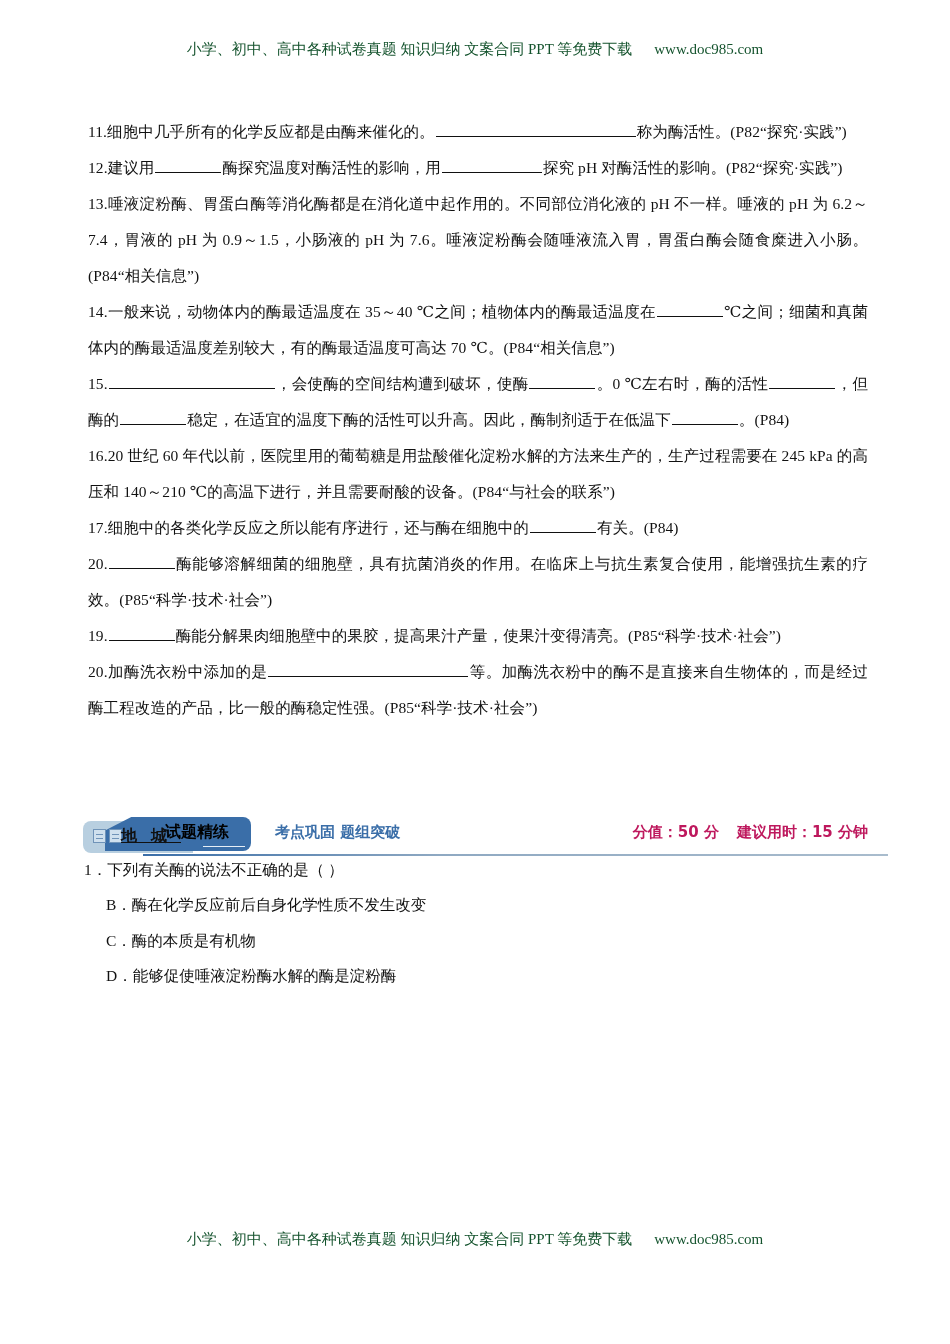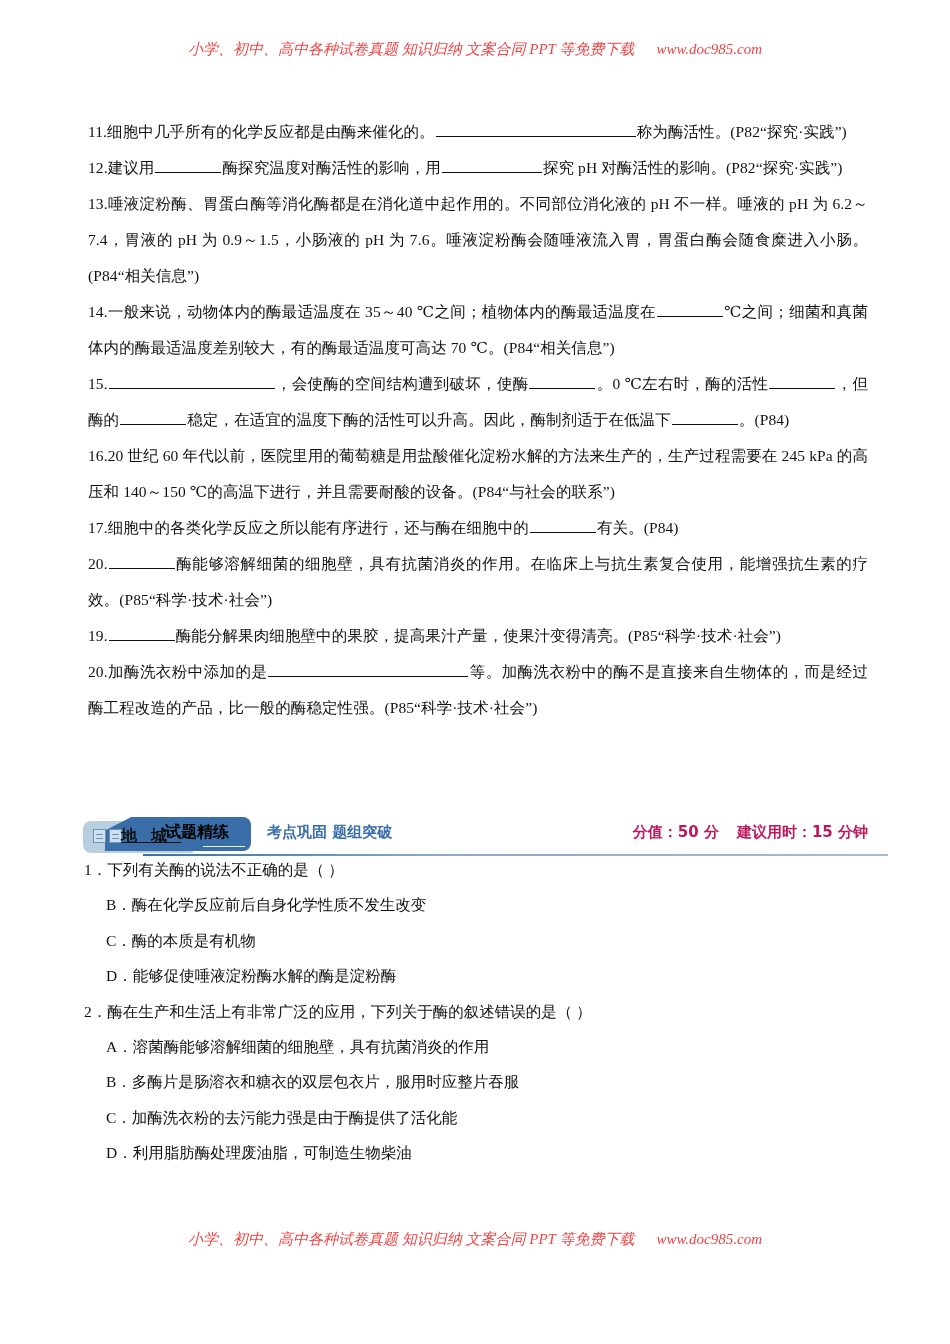--- a/index.html
+++ b/index.html
@@ -3,21 +3,21 @@
 <meta charset="utf-8">
 <style>
   html, body { margin: 0; padding: 0; background: #ffffff; }
   body {
     width: 950px; height: 1344px; position: relative; overflow: hidden;
     font-family: "Liberation Serif", "DejaVu Serif", serif;
     color: #111111;
   }
   .page-header, .page-footer {
     position: absolute; left: 0; width: 950px; text-align: center;
-    font-size: 15px; color: #ef4444; font-style: italic;
+    font-size: 15px; color: #14532d;
   }
   .page-header { top: 40px; }
   .page-footer { top: 1230px; }
   .page-header .url, .page-footer .url { margin-left: 22px; }
 
   .content { position: absolute; left: 88px; top: 114px; width: 780px; }
   .para {
     font-size: 15.5px; line-height: 36px; margin: 0; text-align: justify;
     letter-spacing: 0.1px;
   }
@@ -52,21 +52,21 @@
   .banner .doc-icon::after { top: 8px; }
   .banner .watermark {
     position: absolute; left: 38px; top: 9px; font-size: 16px; font-weight: bold; color: #111;
     font-family: "DejaVu Sans", sans-serif; letter-spacing: 14px; text-decoration: underline;
   }
   .banner .tab-label {
     position: absolute; left: 82px; top: 5px; font-size: 16px; font-weight: bold; color: #000000;
     font-family: "DejaVu Sans", sans-serif;
   }
   .banner .subtitle {
-    position: absolute; left: 184px; top: 6px; font-size: 15px; font-weight: bold; color: #3a6ea8;
+    position: absolute; left: 192px; top: 6px; font-size: 15px; font-weight: bold; color: #3a6ea8;
     font-family: "DejaVu Sans", sans-serif;
   }
   .banner .meta {
     position: absolute; right: 20px; top: 6px; font-size: 15px; font-weight: bold; color: #be185d;
     font-family: "DejaVu Sans", sans-serif;
   }
   .banner .meta span + span { margin-left: 18px; }
   .banner .rule {
     position: absolute; left: 60px; right: 0; top: 37px; height: 2px;
     background: linear-gradient(to right, #3a6ea8, #8fa9c2 40%, #a9bccd);
@@ -82,21 +82,21 @@
 <div class="page-header">
   <span>小学、初中、高中各种试卷真题  知识归纳  文案合同  PPT 等免费下载</span><span class="url">www.doc985.com</span>
 </div>
 
 <div class="content" id="fill-content">
     <p class="para"><span>11.细胞中几乎所有的化学反应都是由酶来催化的。</span><span class="blank" style="width: 200px;"></span><span>称为酶活性。(P82“探究·实践”)</span></p>
     <p class="para"><span>12.建议用</span><span class="blank" style="width: 66px;"></span><span>酶探究温度对酶活性的影响，用</span><span class="blank" style="width: 100px;"></span><span>探究 pH 对酶活性的影响。(P82“探究·实践”)</span></p>
     <p class="para"><span>13.唾液淀粉酶、胃蛋白酶等消化酶都是在消化道中起作用的。不同部位消化液的 pH 不一样。唾液的 pH 为 6.2～7.4，胃液的 pH 为 0.9～1.5，小肠液的 pH 为 7.6。唾液淀粉酶会随唾液流入胃，胃蛋白酶会随食糜进入小肠。(P84“相关信息”)</span></p>
     <p class="para"><span>14.一般来说，动物体内的酶最适温度在 35～40 ℃之间；植物体内的酶最适温度在</span><span class="blank" style="width: 66px;"></span><span>℃之间；细菌和真菌体内的酶最适温度差别较大，有的酶最适温度可高达 70 ℃。(P84“相关信息”)</span></p>
     <p class="para"><span>15.</span><span class="blank" style="width: 166px;"></span><span>，会使酶的空间结构遭到破坏，使酶</span><span class="blank" style="width: 66px;"></span><span>。0 ℃左右时，酶的活性</span><span class="blank" style="width: 66px;"></span><span>，但酶的</span><span class="blank" style="width: 66px;"></span><span>稳定，在适宜的温度下酶的活性可以升高。因此，酶制剂适于在低温下</span><span class="blank" style="width: 66px;"></span><span>。(P84)</span></p>
-    <p class="para"><span>16.20 世纪 60 年代以前，医院里用的葡萄糖是用盐酸催化淀粉水解的方法来生产的，生产过程需要在 245 kPa 的高压和 140～150 ℃的高温下进行，并且需要耐酸的设备。(P84“与社会的联系”)</span></p>
+    <p class="para"><span>16.20 世纪 60 年代以前，医院里用的葡萄糖是用盐酸催化淀粉水解的方法来生产的，生产过程需要在 245 kPa 的高压和 140～210 ℃的高温下进行，并且需要耐酸的设备。(P84“与社会的联系”)</span></p>
     <p class="para"><span>17.细胞中的各类化学反应之所以能有序进行，还与酶在细胞中的</span><span class="blank" style="width: 66px;"></span><span>有关。(P84)</span></p>
     <p class="para"><span>20.</span><span class="blank" style="width: 66px;"></span><span>酶能够溶解细菌的细胞壁，具有抗菌消炎的作用。在临床上与抗生素复合使用，能增强抗生素的疗效。(P85“科学·技术·社会”)</span></p>
     <p class="para"><span>19.</span><span class="blank" style="width: 66px;"></span><span>酶能分解果肉细胞壁中的果胶，提高果汁产量，使果汁变得清亮。(P85“科学·技术·社会”)</span></p>
     <p class="para"><span>20.加酶洗衣粉中添加的是</span><span class="blank" style="width: 200px;"></span><span>等。加酶洗衣粉中的酶不是直接来自生物体的，而是经过酶工程改造的产品，比一般的酶稳定性强。(P85“科学·技术·社会”)</span></p>
   </div>
 
 <div class="banner">
   <div class="tab-back"></div>
   <div class="tab-front"></div>
   <div class="tab-front-line"></div>
@@ -113,24 +113,17 @@
   <div class="rule"></div>
 </div>
 
 <div class="questions">
   <div>
     <p class="question-stem">1．下列有关酶的说法不正确的是（    ）</p>
     <p class="option">B．酶在化学反应前后自身化学性质不发生改变</p>
     <p class="option">C．酶的本质是有机物</p>
     <p class="option">D．能够促使唾液淀粉酶水解的酶是淀粉酶</p>
   </div>
-  <div>
-    <p class="question-stem">2．酶在生产和生活上有非常广泛的应用，下列关于酶的叙述错误的是（    ）</p>
-    <p class="option">A．溶菌酶能够溶解细菌的细胞壁，具有抗菌消炎的作用</p>
-    <p class="option">B．多酶片是肠溶衣和糖衣的双层包衣片，服用时应整片吞服</p>
-    <p class="option">C．加酶洗衣粉的去污能力强是由于酶提供了活化能</p>
-    <p class="option">D．利用脂肪酶处理废油脂，可制造生物柴油</p>
-  </div>
 </div>
 
 <div class="page-footer">
   <span>小学、初中、高中各种试卷真题  知识归纳  文案合同  PPT 等免费下载</span><span class="url">www.doc985.com</span>
 </div>
 
 </body></html>

